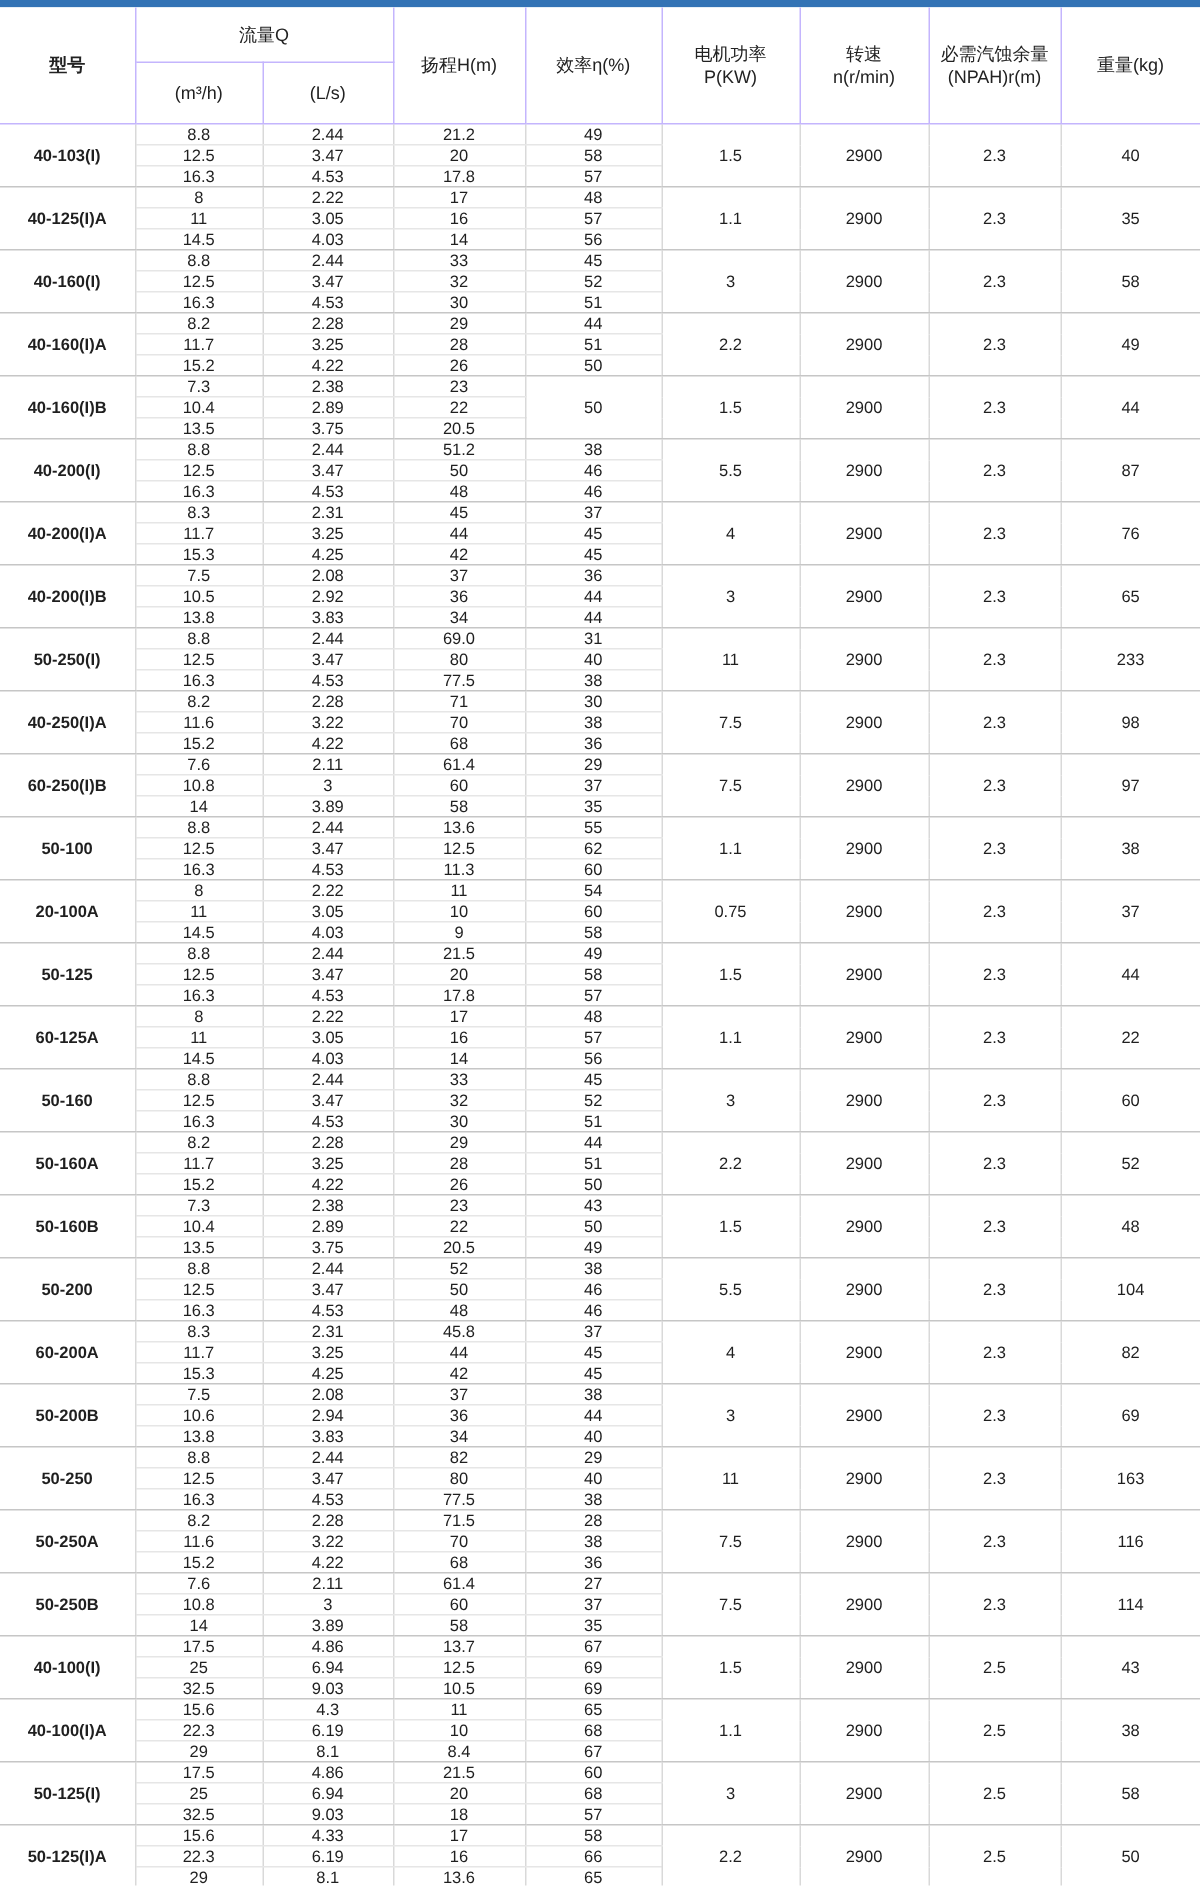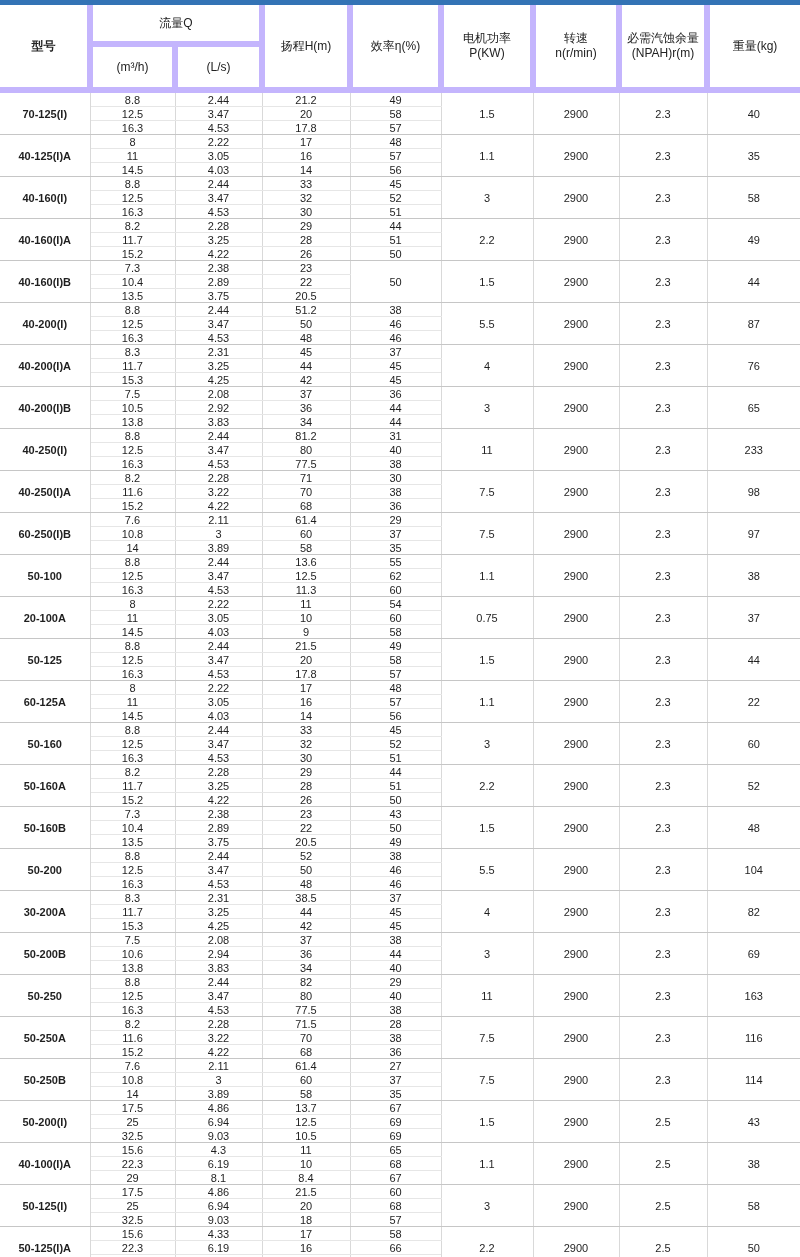--- a/index.html
+++ b/index.html
@@ -13,21 +13,21 @@
     width:800px; border-collapse:collapse; table-layout:fixed;
     background:#fff;
   }
   
   col.c-model{width:90px;} col.c-m3h{width:85px;} col.c-ls{width:87px;}
   col.c-head{width:88px;} col.c-eff{width:91px;} col.c-power{width:92px;}
   col.c-speed{width:86px;} col.c-npsh{width:88px;} col.c-weight{width:93px;}
 
   th {
     font-weight:normal; font-size:12px; color:#222;
-    border:6px solid #c4b5fd; text-align:center; vertical-align:middle;
+    border:1px solid #c4b5fd; text-align:center; vertical-align:middle;
     padding:0; line-height:15px; background:#fff;
   }
   thead tr.h1 th { border-top:none;margin-left:32px; }
   tr.h1 th { height:36px; }
   tr.h2 th { height:40px; }
   th.edge-l, td.model-cell { border-left:none;font-weight:bold; }
   th.edge-r, td.weight-cell { border-right:none; }
 
   td {
     font-size:11px; color:#1f1f1f; text-align:center; vertical-align:middle;
@@ -78,21 +78,21 @@
       </th>
       <th rowspan="2" class="edge-r">重量(kg)</th>
     </tr>
     <tr class="h2">
       <th>(m³/h)</th>
       <th>(L/s)</th>
     </tr>
   </thead>
 <tbody class="block">
       <tr>
-        <td rowspan="3" class="model-cell">70-125(I)</td>
+        <td rowspan="3" class="model-cell">40-103(I)</td>
         <td>8.8</td>
         <td>2.44</td>
         <td>21.2</td>
         <td>49</td>
         <td rowspan="3">1.5</td>
         <td rowspan="3">2900</td>
         <td rowspan="3">2.3</td>
         <td rowspan="3" class="weight-cell">40</td>
       </tr>
       <tr>
@@ -276,24 +276,24 @@
       </tr>
       <tr>
         <td>13.8</td>
         <td>3.83</td>
         <td>34</td>
         <td>44</td>
       </tr>
     </tbody>
     <tbody class="block">
       <tr>
-        <td rowspan="3" class="model-cell">40-250(I)</td>
-        <td>8.8</td>
-        <td>2.44</td>
-        <td>81.2</td>
+        <td rowspan="3" class="model-cell">50-250(I)</td>
+        <td>8.8</td>
+        <td>2.44</td>
+        <td>69.0</td>
         <td>31</td>
         <td rowspan="3">11</td>
         <td rowspan="3">2900</td>
         <td rowspan="3">2.3</td>
         <td rowspan="3" class="weight-cell">233</td>
       </tr>
       <tr>
         <td>12.5</td>
         <td>3.47</td>
         <td>80</td>
@@ -551,24 +551,24 @@
       </tr>
       <tr>
         <td>16.3</td>
         <td>4.53</td>
         <td>48</td>
         <td>46</td>
       </tr>
     </tbody>
     <tbody class="block">
       <tr>
-        <td rowspan="3" class="model-cell">30-200A</td>
+        <td rowspan="3" class="model-cell">60-200A</td>
         <td>8.3</td>
         <td>2.31</td>
-        <td>38.5</td>
+        <td>45.8</td>
         <td>37</td>
         <td rowspan="3">4</td>
         <td rowspan="3">2900</td>
         <td rowspan="3">2.3</td>
         <td rowspan="3" class="weight-cell">82</td>
       </tr>
       <tr>
         <td>11.7</td>
         <td>3.25</td>
         <td>44</td>
@@ -676,21 +676,21 @@
       </tr>
       <tr>
         <td>14</td>
         <td>3.89</td>
         <td>58</td>
         <td>35</td>
       </tr>
     </tbody>
     <tbody class="block">
       <tr>
-        <td rowspan="3" class="model-cell">50-200(I)</td>
+        <td rowspan="3" class="model-cell">40-100(I)</td>
         <td>17.5</td>
         <td>4.86</td>
         <td>13.7</td>
         <td>67</td>
         <td rowspan="3">1.5</td>
         <td rowspan="3">2900</td>
         <td rowspan="3">2.5</td>
         <td rowspan="3" class="weight-cell">43</td>
       </tr>
       <tr>

